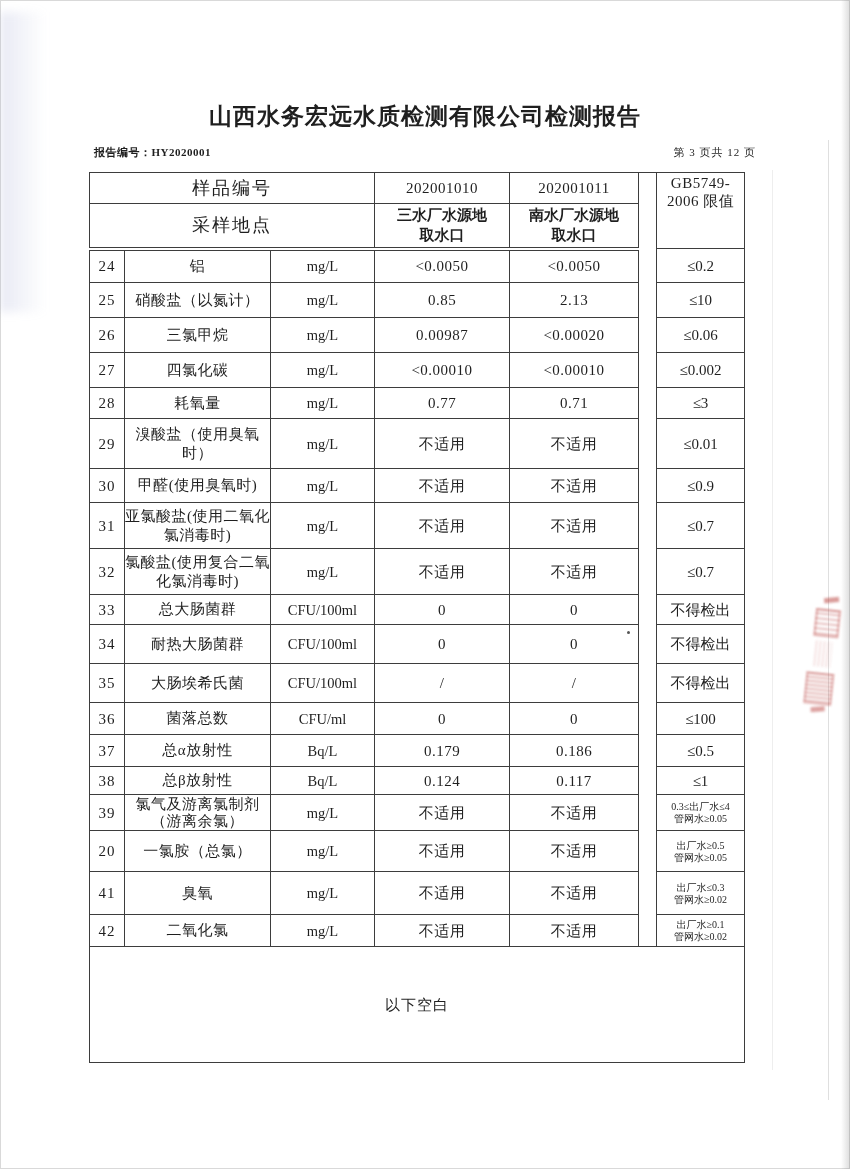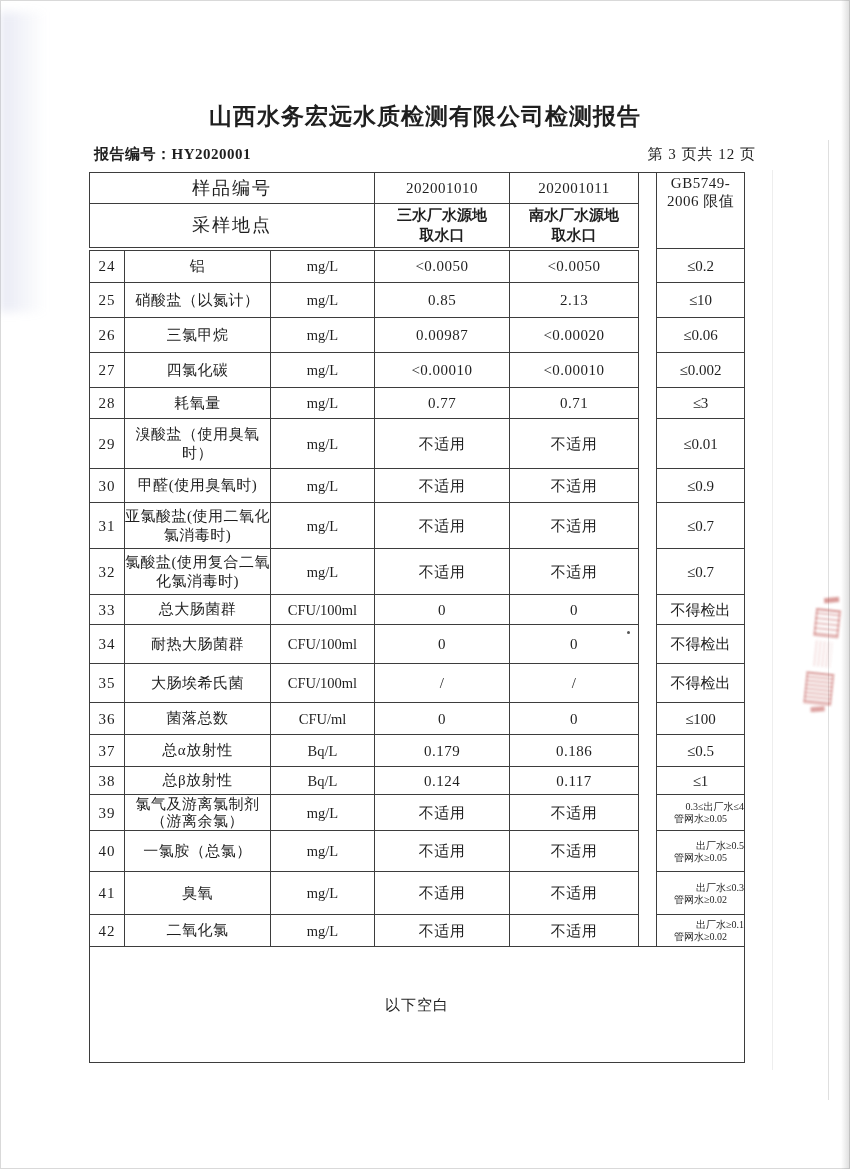--- a/index.html
+++ b/index.html
@@ -24,21 +24,21 @@
   .dot-artifact{position:absolute;left:627px;top:631px;width:3px;height:3px;background:#2a2a2a;border-radius:50%;opacity:.8;}
 
   .title{
     position:absolute;top:101px;left:0;width:100%;text-align:center;
     font-size:23px;font-weight:bold;letter-spacing:1px;
     font-family:"Liberation Sans","DejaVu Sans",sans-serif;
   }
   .meta{
     position:absolute;top:145px;left:94px;width:662px;
     display:flex;justify-content:space-between;align-items:baseline;
-    font-size:15px;
+    font-size:11px;
   }
   .meta .report-no{font-weight:bold;letter-spacing:.5px;}
   .meta .page-ind{letter-spacing:1px;}
 
   table.report{
     position:absolute;top:172px;left:89px;width:655px;
     border-collapse:collapse;table-layout:fixed;
     font-size:15px;line-height:18px;
   }
   table.report td{
@@ -46,21 +46,21 @@
     overflow:hidden;vertical-align:middle;
   }
   td.hdr{font-size:18px;letter-spacing:2px;}
   td.name-cell{text-align:left;padding:2px 10px 2px 9px;line-height:19px;letter-spacing:.5px;}
   td.num-cell{letter-spacing:1px;}
   td.unit-cell{font-size:14.5px;}
   td.val-cell{letter-spacing:.5px;}
   td.limit-cell{font-size:15px;}
   td.limit-cell .lim2{font-size:10px;line-height:12px;}
   td.limit-cell.sm{font-size:10px;line-height:13px;}
-  td.limit-cell.sm .lim1{font-size:10px;line-height:13px;text-align:right;}
+  td.limit-cell.sm .lim1{font-size:10px;line-height:13px;}
   td.gb-cell{font-size:15px;}
   .gb-wrap{display:flex;flex-direction:column;justify-content:flex-start;height:74px;letter-spacing:.5px;}
   tr.dbl td{border-top:4px double #3d3d3d;}
   tr.dbl td.limit-cell{border-top:1px solid #701a75;}
   td.blank-cell{
     text-align:left;vertical-align:top;padding:5px 8px;height:115px;
     font-size:15px;letter-spacing:1px;
   }
   .loc-line{line-height:20px;font-weight:bold;}
 
@@ -305,21 +305,21 @@
     <td class="name-cell" style="line-height:17px;">氯气及游离氯制剂（游离余氯）</td>
     <td class="unit-cell">mg/L</td>
     <td class="val-cell">不适用</td>
     <td class="val-cell">不适用</td>
     <td class="limit-cell sm">
           <div class="lim1">0.3≤出厂水≤4</div>
           <div class="lim2">管网水≥0.05</div>
         </td>
   </tr>
   <tr class="h41">
-    <td class="num-cell">40</td>
+    <td class="num-cell">20</td>
     <td class="name-cell">一氯胺（总氯）</td>
     <td class="unit-cell">mg/L</td>
     <td class="val-cell">不适用</td>
     <td class="val-cell">不适用</td>
     <td class="limit-cell sm">
           <div class="lim1">出厂水≥0.5</div>
           <div class="lim2">管网水≥0.05</div>
         </td>
   </tr>
   <tr class="h43">

